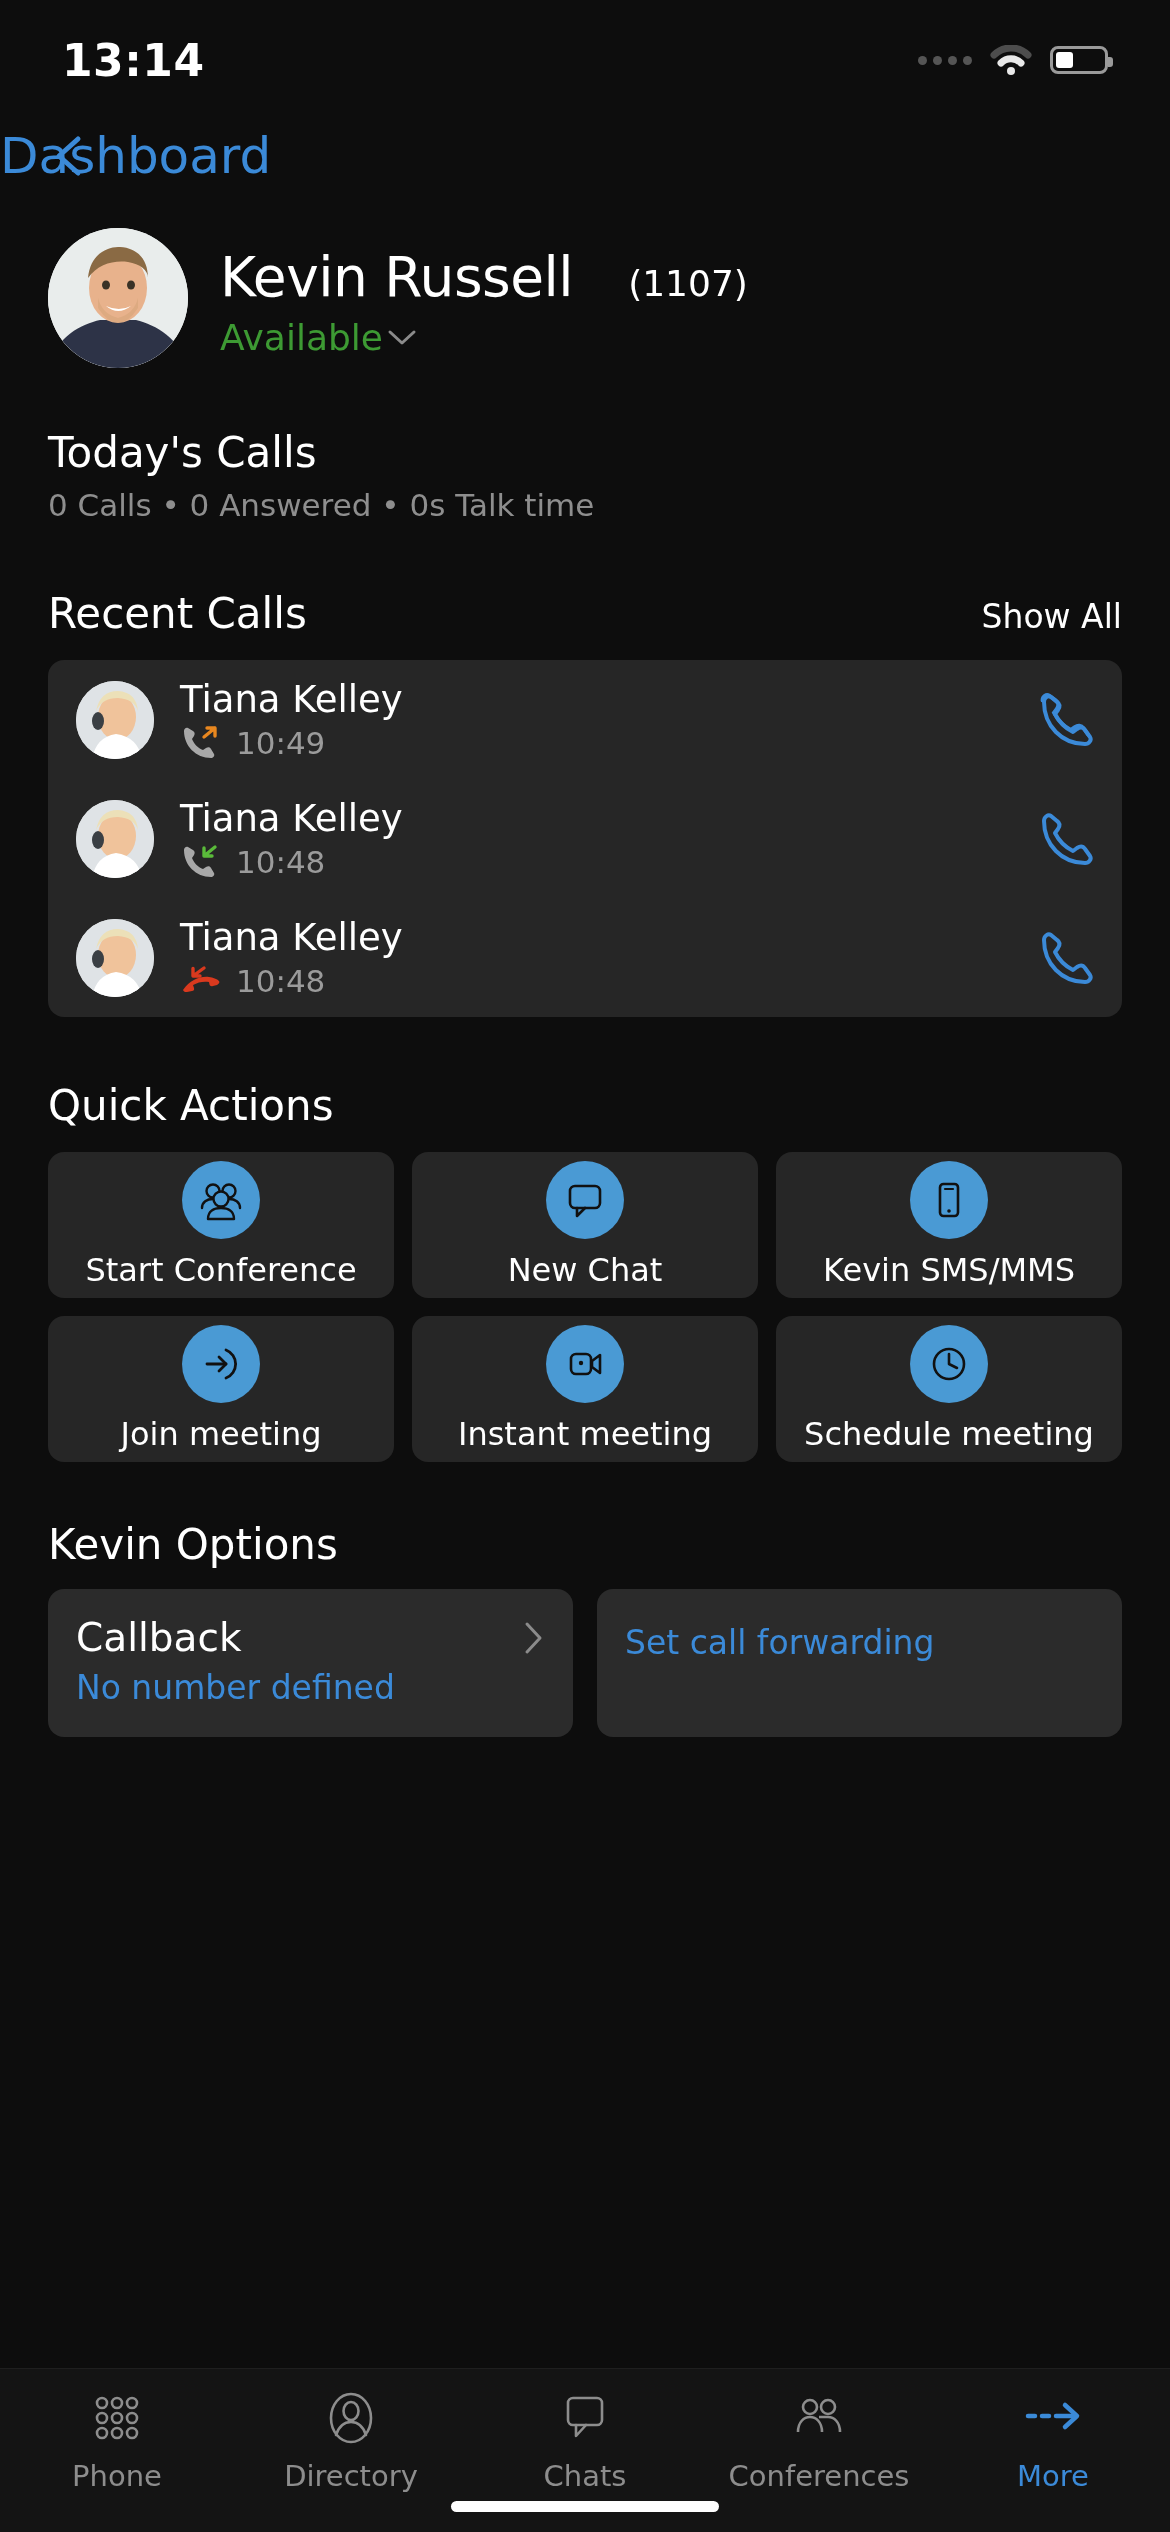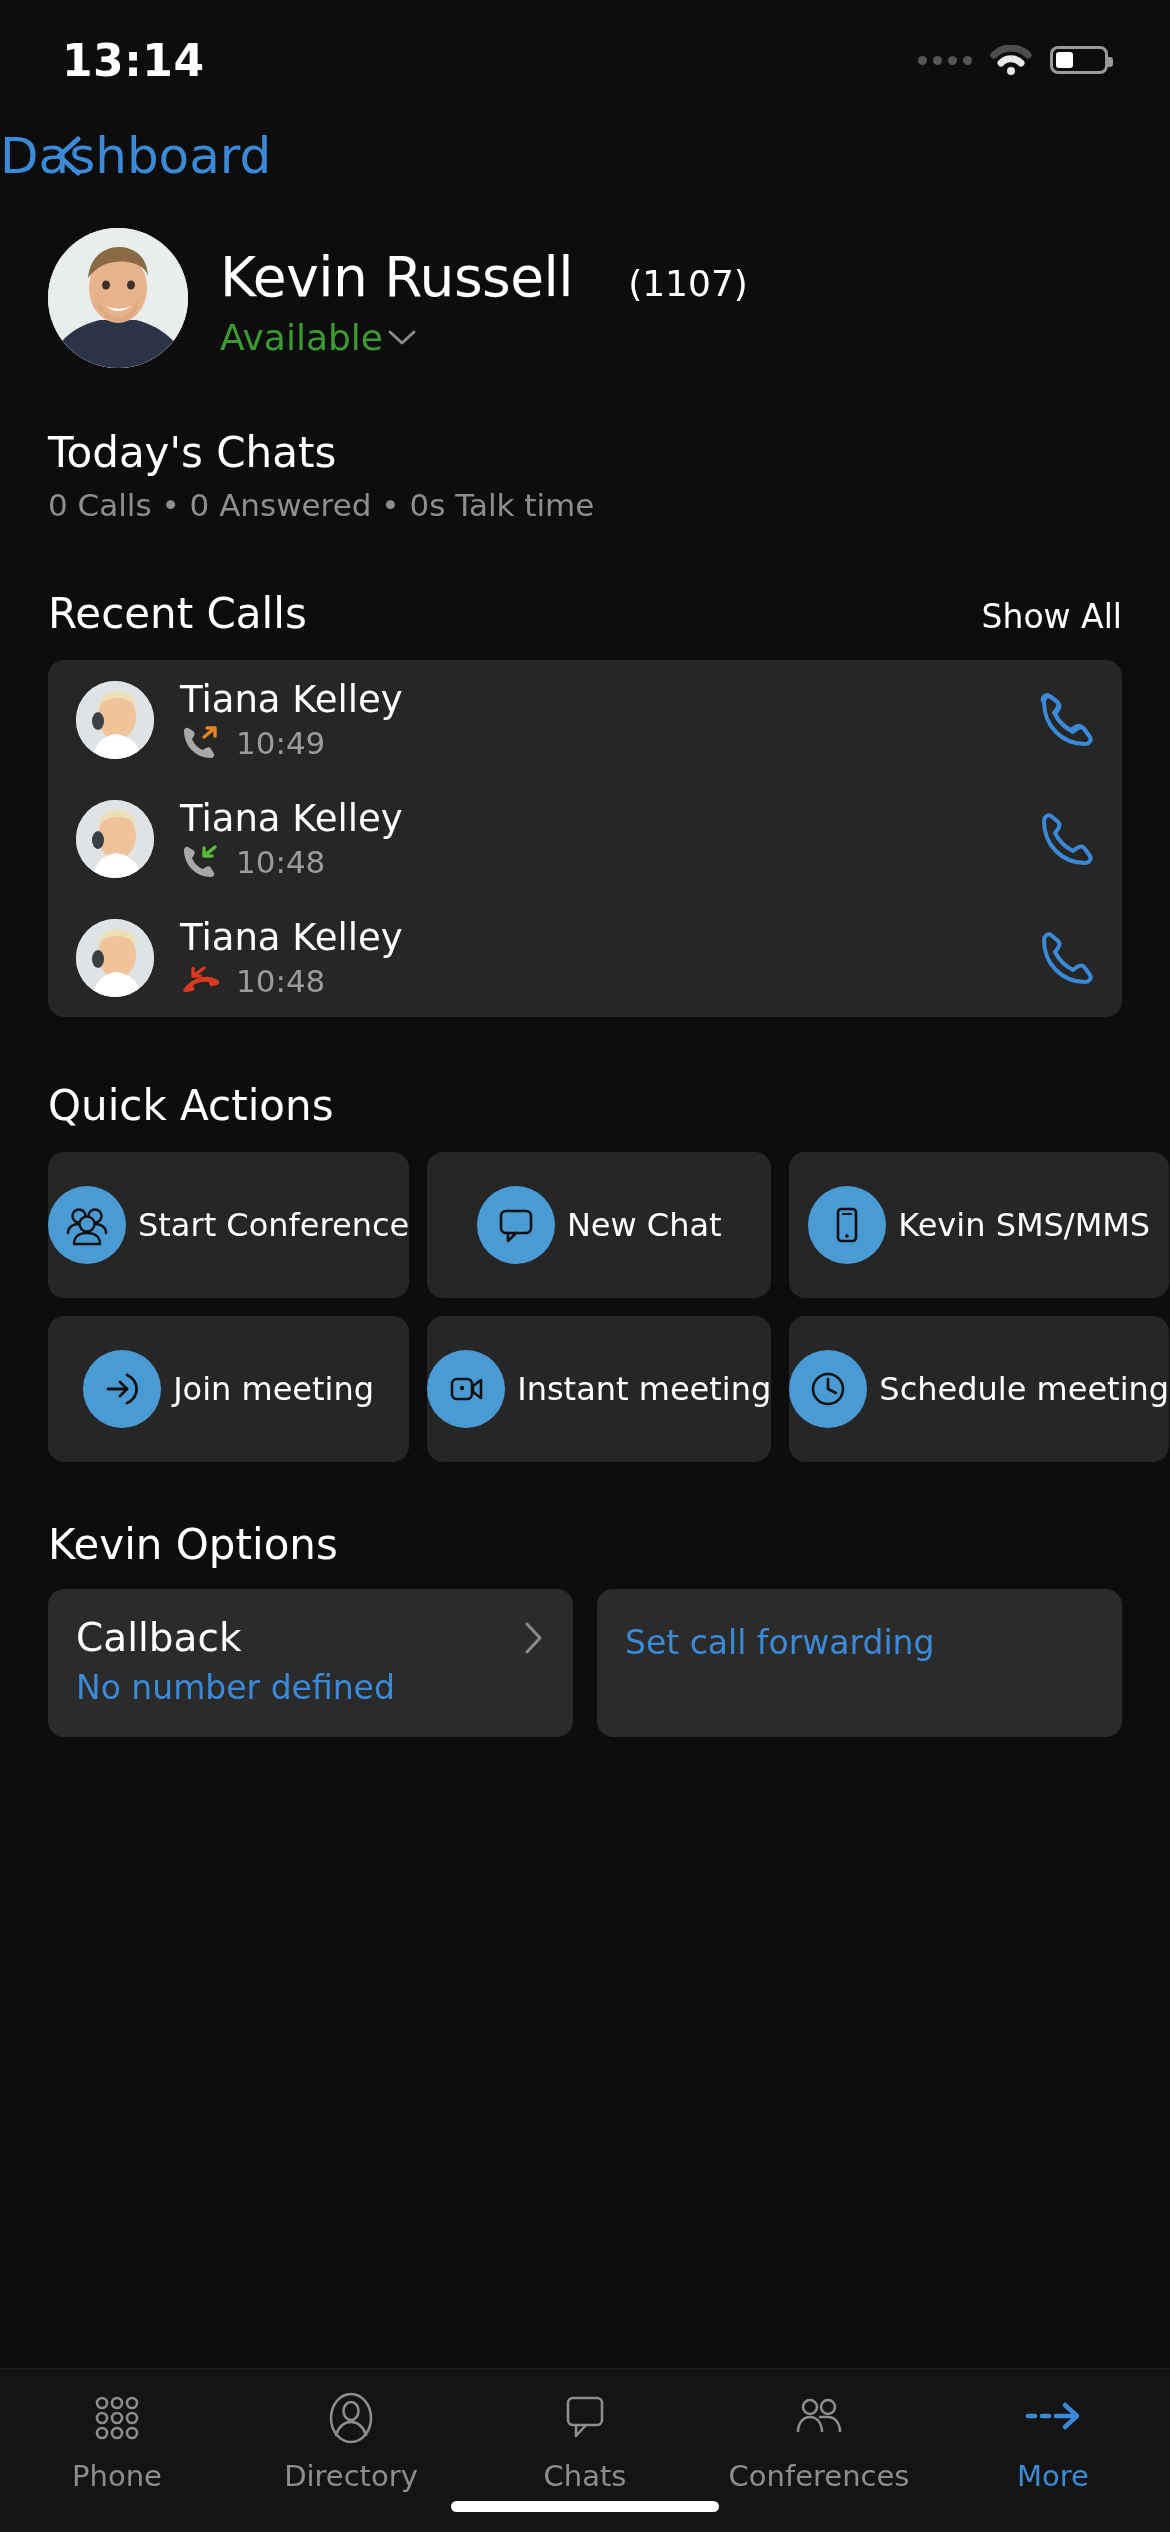--- a/index.html
+++ b/index.html
@@ -89,21 +89,21 @@
   .call-action { width: 58px; height: 58px; flex: 0 0 58px; cursor: pointer; }
 
   
   .qa-head { margin-top: 64px; }
   .qa-grid {
     display: grid; grid-template-columns: repeat(3, 1fr); gap: 18px;
     padding: 0 48px; margin-top: 22px;
   }
   .qa-tile {
     background: #262626; border-radius: 16px; height: 146px;
-    display: flex; flex-direction: row; align-items: center;
+    display: flex; flex-direction: column; align-items: center;
     justify-content: center; gap: 12px; cursor: pointer;
   }
   .qa-circle {
     width: 78px; height: 78px; border-radius: 50%; background: #4a9ad4;
     display: flex; align-items: center; justify-content: center;
   }
   .qa-label { color: #fff; font-size: 32px; white-space: nowrap; }
 
   
   .co-head { margin-top: 58px; }
@@ -197,21 +197,21 @@
         <span class="chev-down">
           <svg width="30" height="18" viewBox="0 0 30 18">
             <polyline points="3,4 15,15 27,4" fill="none" stroke="#8b8b8b" stroke-width="3" stroke-linecap="round" stroke-linejoin="round"></polyline>
           </svg>
         </span>
       </div>
     </div>
   </div>
 
   <div class="block today">
-    <div class="sec-title">Today's Chats</div>
+    <div class="sec-title">Today's Calls</div>
     <div class="sec-sub">0 Calls • 0 Answered • 0s Talk time</div>
   </div>
 
   <div class="block recent-head">
     <div class="sec-head-row">
       <div class="sec-title">Recent Calls</div>
       <div class="show-all">Show All</div>
     </div>
   </div>
 

